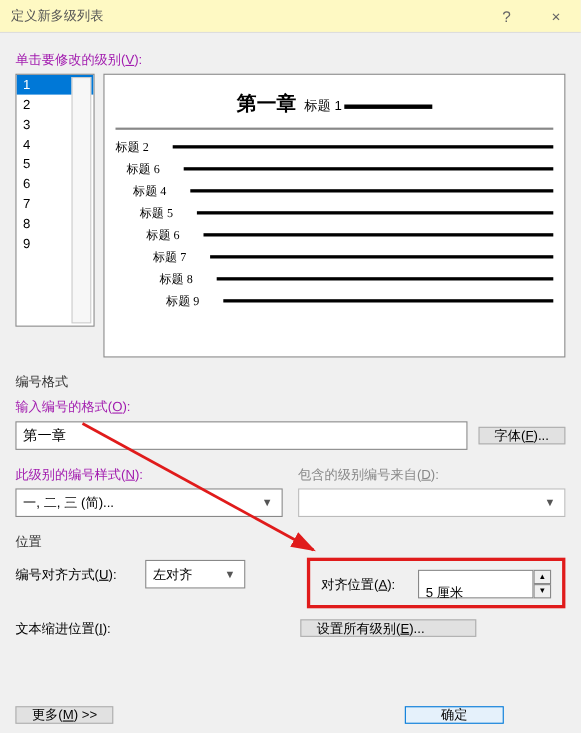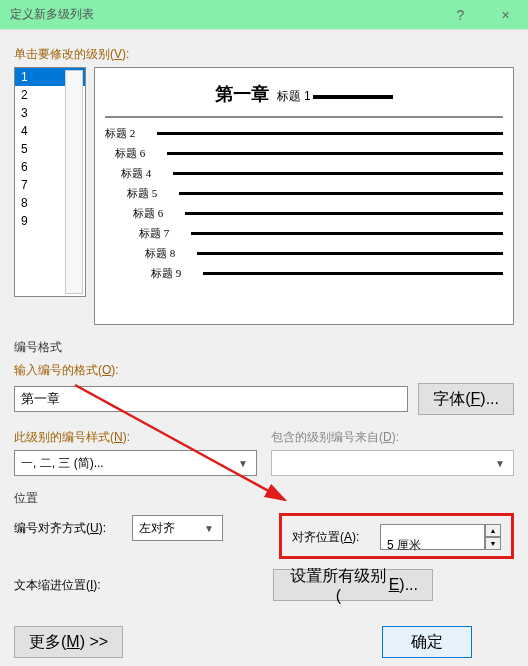--- a/index.html
+++ b/index.html
@@ -1,51 +1,51 @@
 <!DOCTYPE html>
 <html><head>
 <meta charset="utf-8">
 <style>
   * { box-sizing: border-box; font-family: "Microsoft YaHei", "SimSun", sans-serif; }
   body { margin: 0; background: #f0f0f0; width: 528px; height: 666px; overflow: hidden; font-size: 12px; }
-  .titlebar { height: 30px; background: #86efac; border-bottom: 1px solid #ddd; display: flex; align-items: center; padding-left: 10px; }
+  .titlebar { height: 30px; background: #fef9c3; border-bottom: 1px solid #ddd; display: flex; align-items: center; padding-left: 10px; }
   .titlebar .title { flex: 1; color: #555; font-size: 12px; }
   .titlebar .btn { width: 45px; height: 30px; display: flex; align-items: center; justify-content: center; color: #666; font-size: 14px; }
   .content { padding: 10px 14px 10px 14px; }
-  .label-row { margin: 6px 0 4px; color: #a16207; }
+  .label-row { margin: 6px 0 4px; color: #a21caf; }
   .underline { text-decoration: underline; }
   .top-row { display: flex; gap: 8px; margin-top: 4px;}
   .level-list { width: 72px; height: 230px; border: 1px solid #888; background: #fff; overflow: hidden; position: relative;}
   .level-list::after{content:'';position:absolute;top:2px;right:2px;bottom:2px;width:16px;border:1px solid #ccc;background:#f7f7f7;}
   .level-item { padding: 2px 6px; font-size: 12px; color: #000; }
   .level-item.sel { background: #0078d7; color: #fff; }
   .preview { flex: 1; border: 1px solid #888; background: #fff; height: 258px; padding: 8px 10px; }
   .pv-title { text-align: center; margin: 6px 0 10px; }
   .pv-title .maj { font-size: 18px; font-weight: bold; font-family: "SimSun"; }
   .pv-title .sub { font-size: 12px; margin-left: 4px; }
   .pv-title .bar { display:inline-block; height:4px; width:80px; background:#000; vertical-align:middle; margin-left:2px;}
   .pv-row { display:flex; align-items:center; gap:4px; margin: 5px 0;}
   .pv-row .lbl { font-size: 11px; width:48px; font-family:"SimSun"; }
   .pv-row .line1 { flex:1; height:2.6px; background:#000;}
 
   .section-title { margin-top: 14px; margin-bottom: 6px; color:#333;}
   .full-input-row { display:flex; gap:10px; align-items:center;}
   .text-input { height: 26px; border:1px solid #888; background:#fff; padding: 3px 6px; font-size:13px; }
-  .btn-std { height:32px; border:1px solid #adadad; background:#e1e1e1; padding: 0 14px; font-size:16px; display:inline-flex; align-items:center;}
+  .btn-std { height:16px; border:1px solid #adadad; background:#e1e1e1; padding: 0 14px; font-size:12px; display:inline-flex; align-items:center;}
   .btn-primary { border:1px solid #0078d7; background:#e5f1fb; }
   .combo { height:26px; border:1px solid #888; background:#fff; display:flex; align-items:center; padding:0 4px 0 6px; font-size:12px;}
   .combo .caret { margin-left:auto; width:18px; text-align:center; color:#555; font-size:10px;}
   .row2 { display:flex; gap:14px; margin-top:8px;}
   .col { flex:1; }
   .pos-zone { border:3px solid #e01b1b; padding:8px 10px 6px; margin-top:-2px;margin-left:42px;}
   .spin { display:flex; }
   .spin .val { flex:1; border:1px solid #888; height:26px; padding:12px 6px; background:#fff; font-size:12px;}
   .spin .arrows { display:flex; flex-direction:column; width:16px;}
   .spin .arrows div { flex:1; border:1px solid #888; background:#f0f0f0; font-size:7px; display:flex; align-items:center; justify-content:center;}
-  .footer { position:absolute; bottom:8px; left:14px; right:16px; display:flex; align-items:center;}
+  .footer { position:absolute; bottom:8px; left:14px; right:30px; display:flex; align-items:center;}
   .arrow-svg { position:absolute; top:380px; left:70px; pointer-events:none;}
 </style>
 </head>
 <body>
 
 <div class="titlebar">
   <span class="title">定义新多级列表</span>
   <div class="btn">?</div>
   <div class="btn">×</div>
 </div>

